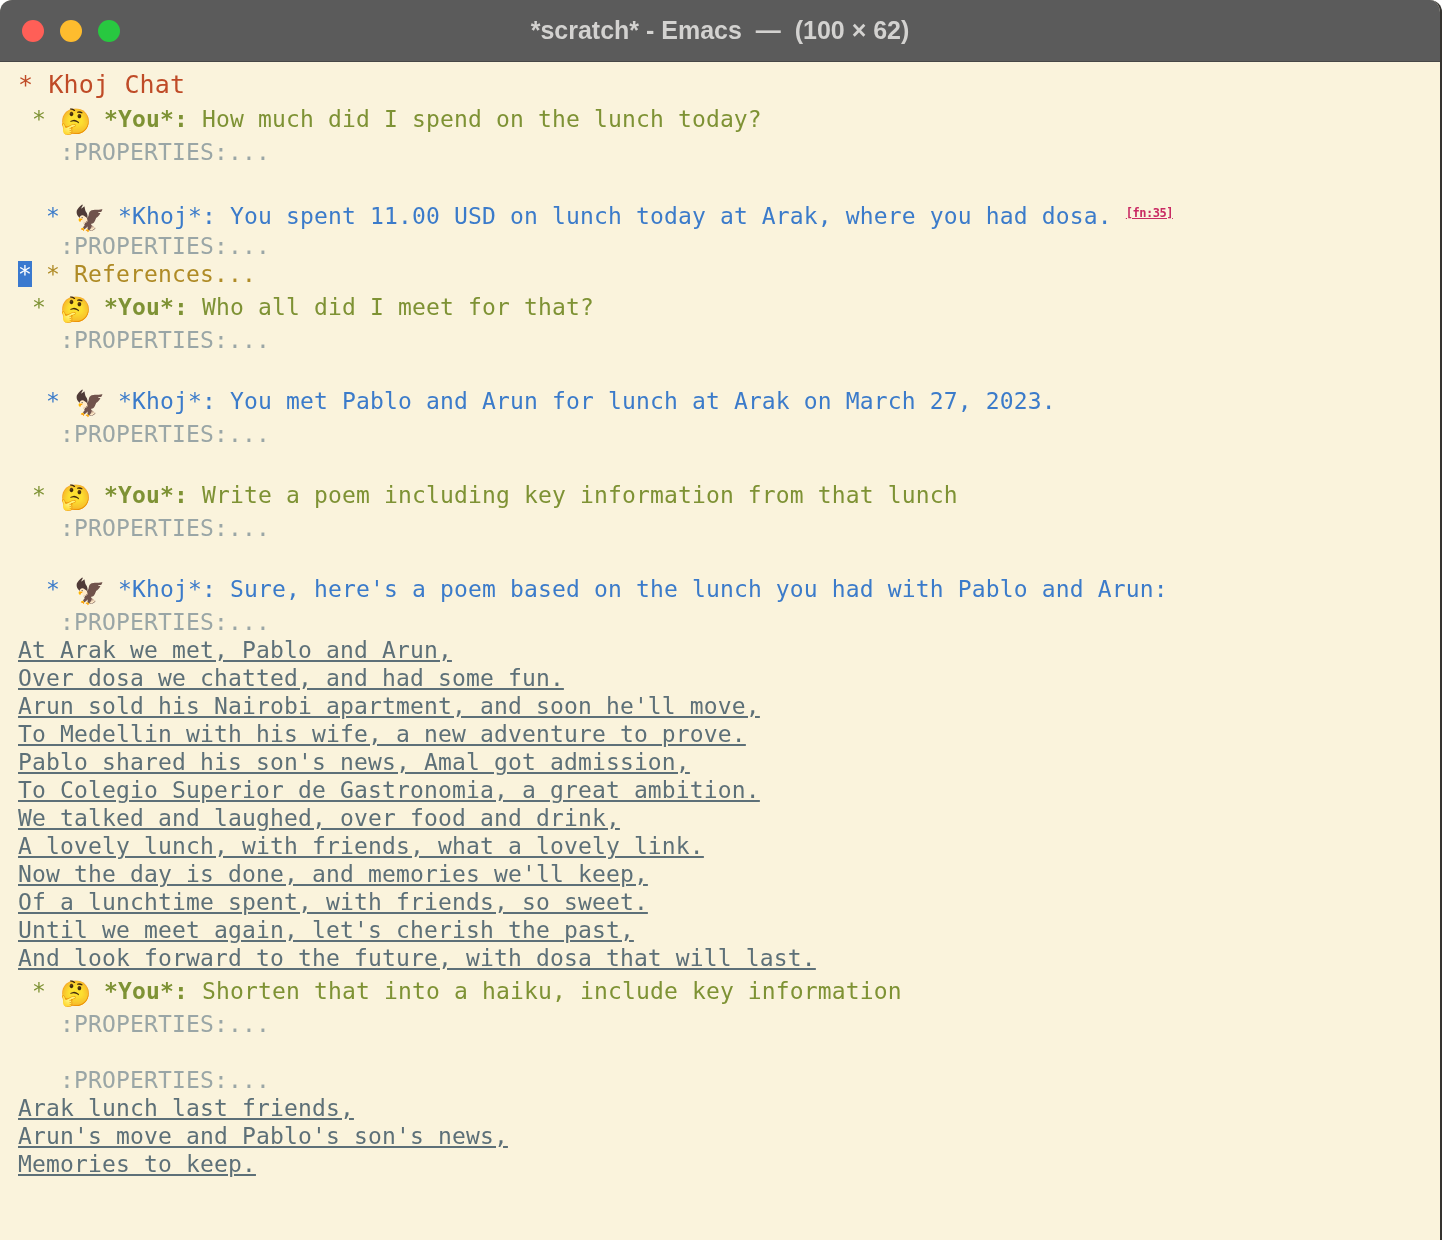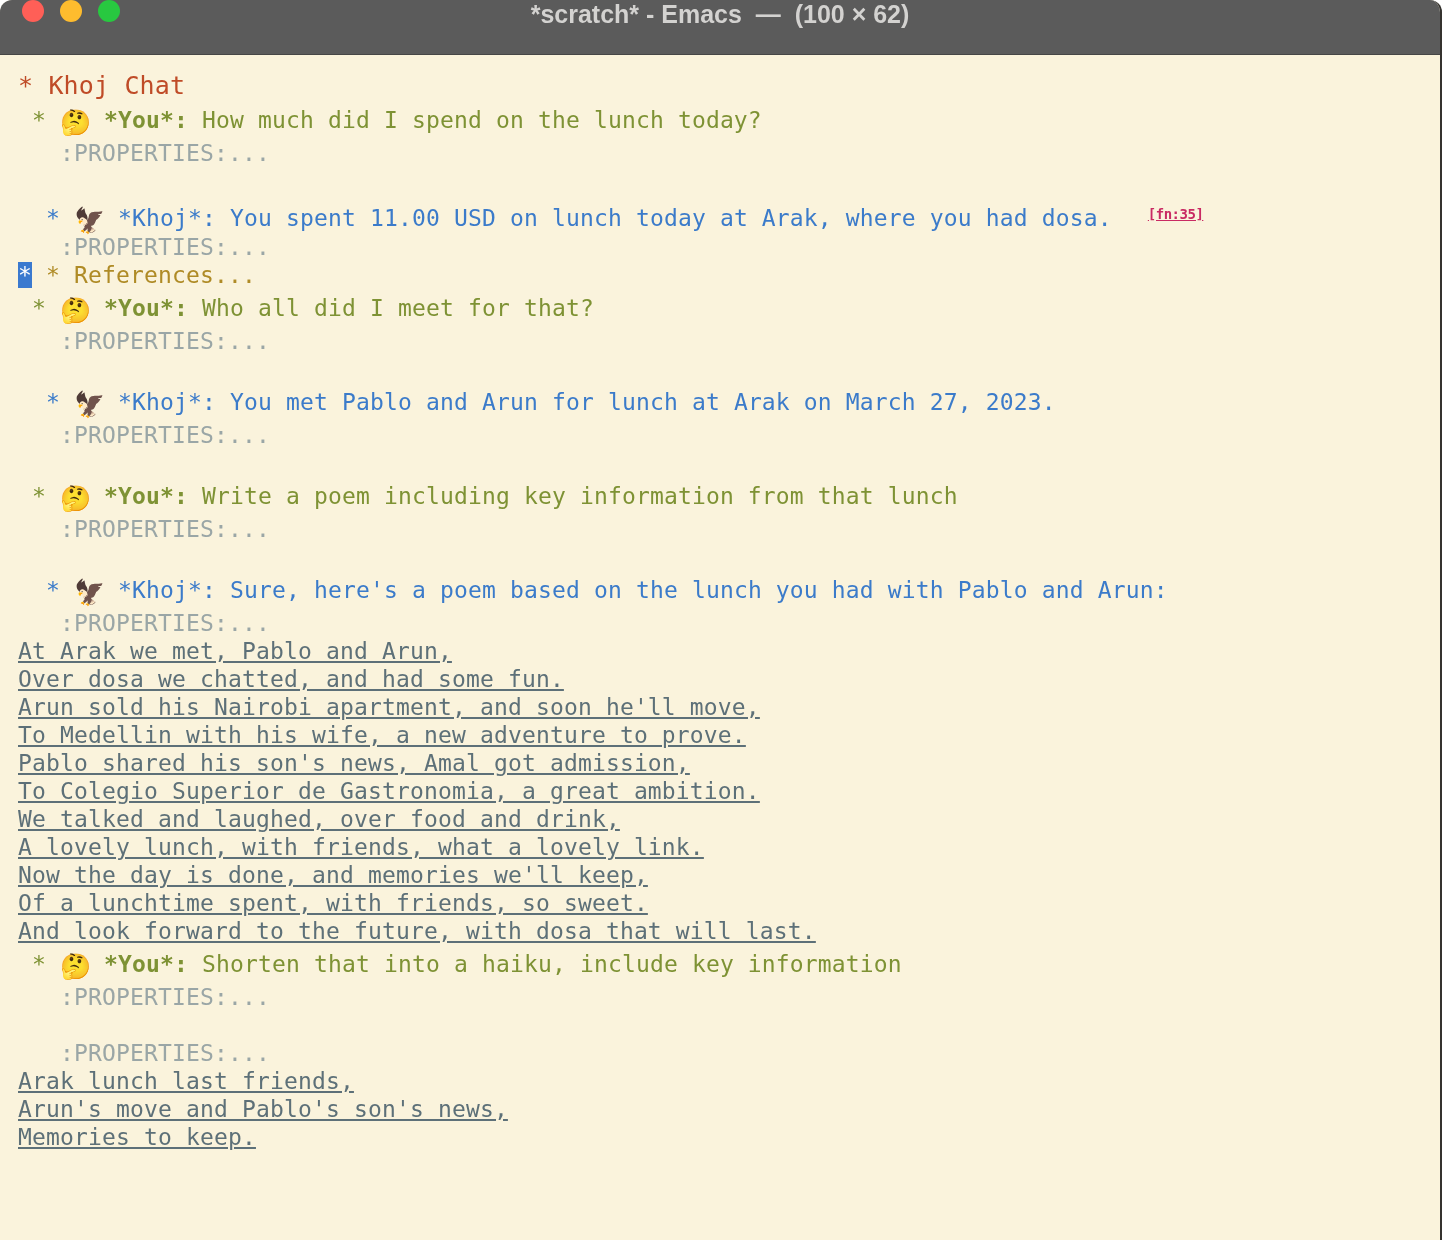--- a/index.html
+++ b/index.html
@@ -12,51 +12,51 @@
   html,body{margin:0;padding:0;background:#ffffff;}
   .window{
     width:1442px;height:1240px;
     background:var(--background);
     border-radius:12px 12px 0 0;
     overflow:hidden;
     border-right:2px solid #35332f;
     font-family:"DejaVu Sans Mono","Liberation Mono",monospace;
   }
   .titlebar{
-    height:55px;background:var(--titlebar);
-    display:flex;align-items:flex-start;position:relative;
+    height:62px;background:var(--titlebar);
+    display:flex;align-items:center;position:relative;
     border-bottom:1px solid #464646;
   }
   .lights{display:flex;gap:16px;margin-left:22px;z-index:2;}
   .light{width:22px;height:22px;border-radius:50%;border:none;padding:0;}
   .titlebar-title{
     position:absolute;left:0;right:0;text-align:center;
     font-family:"Liberation Sans",sans-serif;font-weight:bold;
     font-size:25px;color:var(--title_text);white-space:pre;
   }
   .buffer{
-    padding:16px 0 0 18px;
+    padding:8px 0 0 18px;
     font-size:23px;letter-spacing:.15px;
   }
   .line{white-space:pre;}
   .line-n{height:28px;line-height:28px;}
   .line-t{height:38px;line-height:38px;}
   .line-h{height:30px;line-height:30px;}
   .seg{white-space:pre;}
   .seg-h1{color:var(--heading);font-size:25px;}
   .seg-you{color:var(--user);}
   .seg-youB{color:var(--user);font-weight:bold;text-align:right;}
   .seg-khoj{color:var(--assistant);}
   .seg-khojB{color:var(--assistant);font-weight:normal;}
   .seg-prop{color:var(--drawer);}
   .seg-gold{color:var(--references);margin-top:20px;}
   .seg-body{color:var(--body_text);text-decoration:underline;}
   .seg-fn{
-    color:var(--footnote);font-size:14px;font-weight:bold;
-    text-decoration:underline;vertical-align:7px;letter-spacing:-0.5px;margin-left:22px;
+    color:var(--footnote);font-size:12px;font-weight:bold;
+    text-decoration:underline;vertical-align:7px;letter-spacing:-0.5px;
   }
   .seg-cursor{background:var(--cursor);color:#ffffff;}
   .seg-emoji{
     display:inline-block;width:30px;text-align:center;
     font-size:25px;line-height:1;vertical-align:-3px;letter-spacing:0;
   }
 </style>
 </head>
 <body>
 
@@ -91,20 +91,21 @@
       <div class="line line-n"><span class="seg seg-body">At Arak we met, Pablo and Arun,</span></div>
       <div class="line line-n"><span class="seg seg-body">Over dosa we chatted, and had some fun.</span></div>
       <div class="line line-n"><span class="seg seg-body">Arun sold his Nairobi apartment, and soon he'll move,</span></div>
       <div class="line line-n"><span class="seg seg-body">To Medellin with his wife, a new adventure to prove.</span></div>
       <div class="line line-n"><span class="seg seg-body">Pablo shared his son's news, Amal got admission,</span></div>
       <div class="line line-n"><span class="seg seg-body">To Colegio Superior de Gastronomia, a great ambition.</span></div>
       <div class="line line-n"><span class="seg seg-body">We talked and laughed, over food and drink,</span></div>
       <div class="line line-n"><span class="seg seg-body">A lovely lunch, with friends, what a lovely link.</span></div>
       <div class="line line-n"><span class="seg seg-body">Now the day is done, and memories we'll keep,</span></div>
       <div class="line line-n"><span class="seg seg-body">Of a lunchtime spent, with friends, so sweet.</span></div>
+      <div class="line line-n"><span class="seg seg-body">Until we meet again, let's cherish the past,</span></div>
       <div class="line line-n"><span class="seg seg-body">And look forward to the future, with dosa that will last.</span></div>
       <div class="line line-t"><span class="seg seg-you"> * </span><span class="seg seg-emoji">🤔</span><span class="seg seg-you"> </span><span class="seg seg-youB">*You*:</span><span class="seg seg-you"> Shorten that into a haiku, include key information</span></div>
       <div class="line line-n"><span class="seg seg-prop">   :PROPERTIES:...</span></div>
       <div class="line line-n"></div>
       <div class="line line-n"><span class="seg seg-prop">   :PROPERTIES:...</span></div>
       <div class="line line-n"><span class="seg seg-body">Arak lunch last friends,</span></div>
       <div class="line line-n"><span class="seg seg-body">Arun's move and Pablo's son's news,</span></div>
       <div class="line line-n"><span class="seg seg-body">Memories to keep.</span></div>
     </div>
 </div>

